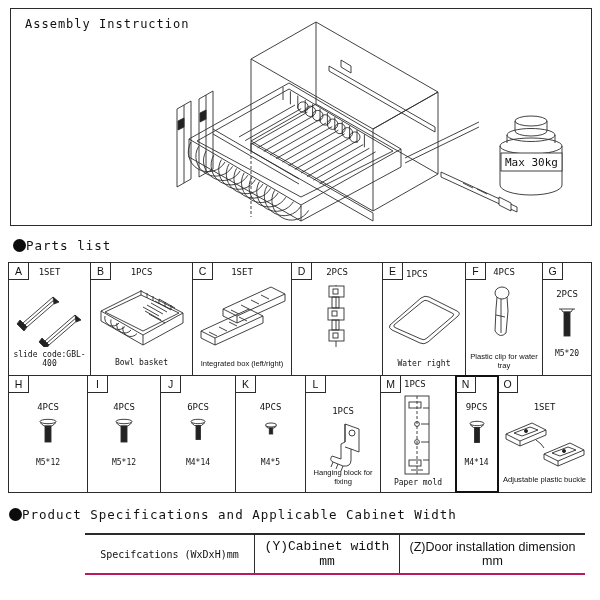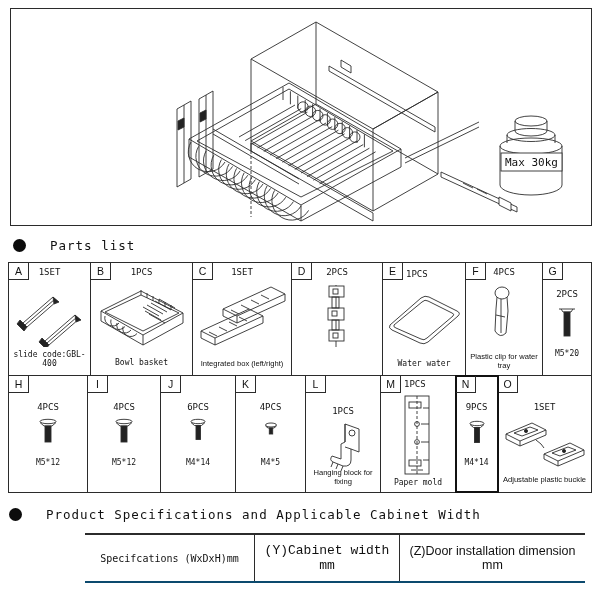--- a/index.html
+++ b/index.html
@@ -6,21 +6,21 @@
   .page{position:relative;width:600px;height:600px;background:#ffffff;
         font-family:"DejaVu Sans Mono",monospace;color:#1b1b1b;overflow:hidden;}
 
   
   .asm-box{position:absolute;left:10px;top:8px;width:580px;height:216px;
            border:1.3px solid #2b2b2b;}
   .asm-title{position:absolute;left:14px;top:8px;font-size:12px;letter-spacing:1px;color:#111;}
   .asm-svg{position:absolute;left:0;top:0;width:580px;height:214px;}
 
   
-  .sec-head{position:absolute;display:flex;align-items:center;gap:24px;}
+  .sec-head{position:absolute;display:flex;align-items:center;gap:0;}
   .bullet{width:13px;height:13px;border-radius:50%;background:#0c0c0c;flex:0 0 auto;}
   .sec-label{font-size:12.5px;letter-spacing:1px;color:#111;white-space:nowrap;}
   .head-parts{left:13px;top:238px;}
   .head-spec{left:9px;top:507px;}
 
   
   .grid{position:absolute;left:8px;top:262px;width:584px;border:1px solid #2b2b2b;box-sizing:border-box;}
   .grow{display:flex;}
   .grow1{height:112px;}
   .grow2{height:116px;border-top:1px solid #2b2b2b;}
@@ -36,21 +36,21 @@
   .icon-wrap{position:absolute;left:0;right:0;display:flex;justify-content:center;}
   .caption{position:absolute;left:2px;right:2px;text-align:center;color:#111;line-height:1.2;margin-top:37px;}
   .cap-mono{font-family:"DejaVu Sans Mono",monospace;font-size:8px;}
   .cap-sans{font-family:"Liberation Sans",sans-serif;font-size:7.6px;}
   .cell-n{outline:2px solid #111;outline-offset:-1.5px;z-index:2;}
 
   
   .spec-table{position:absolute;left:85px;top:533px;width:500px;
               border-top:2px solid #2b2b2b;border-bottom:2px solid #2b2b2b;box-sizing:border-box;}
   .spec-row{display:flex;}
-  .spec-hrow{height:48px;border-bottom:2px solid #0c4a6e;box-sizing:border-box;}
+  .spec-hrow{height:40px;border-bottom:2px solid #be185d;box-sizing:border-box;}
   .spec-vrow{height:25px;}
   .spec-cell{box-sizing:border-box;display:flex;align-items:center;justify-content:center;
              text-align:center;color:#111;}
   .sc1{width:170px;border-right:1px solid #2b2b2b;}
   .sc2{width:145px;border-right:1px solid #2b2b2b;}
   .sc3{width:185px;}
   .h1{font-family:"DejaVu Sans Mono",monospace;font-size:10px;}
   .h2{font-family:Liberation Mono, monospace;font-size:13px;}
   .h3{font-family:"Liberation Sans",sans-serif;font-size:12.5px;line-height:1.15;}
   .val{font-family:"Liberation Sans",sans-serif;font-size:17px;}
@@ -140,20 +140,21 @@
         <ellipse class="ln" cx="520" cy="137" rx="31" ry="8"></ellipse>
         <path class="ln" d="M496,126 L496,134 M544,126 L544,134"></path>
         <ellipse class="ln" cx="520" cy="126" rx="24" ry="6.5"></ellipse>
         <path class="ln" d="M504,112 L504,122 M536,112 L536,122"></path>
         <path class="ln" d="M504,122 A16,5 0 0 0 536,122"></path>
         <ellipse class="ln" cx="520" cy="112" rx="16" ry="5"></ellipse>
         <rect class="lnW" x="490" y="144" width="61" height="18"></rect>
         <text x="520.5" y="157" text-anchor="middle" font-family="DejaVu Sans Mono, monospace" font-size="11" fill="#111">Max 30kg</text>
       </g>
     </svg>
+    <div class="asm-title">Assembly Instruction</div>
   </div>
 
   <div class="sec-head head-parts">
     <span class="bullet"></span>
     <span class="sec-label">Parts list</span>
   </div>
 
   <div class="grid">
 
     <div class="grow grow1">
@@ -227,21 +228,21 @@
 
       <div class="cell" style="width:83px">
         <div class="letterbox">E</div>
         <div class="qty qty-after">1PCS</div>
         <div class="icon-wrap" style="top:30px">
           <svg width="80" height="54" viewBox="0 0 80 54">
             <path class="ln" d="M6,32 Q4,35 8,37 L36,50 Q40,52 44,49 L74,23 Q77,20 73,18 L45,4 Q41,2 37,5 Z"></path>
             <path class="ln" d="M10,32 Q9,34 12,35 L37,46 Q40,48 43,45 L69,23 Q71,21 68,20 L44,8 Q41,6 38,9 Z"></path>
           </svg>
         </div>
-        <div class="caption cap-mono" style="bottom:6px">Water water</div>
+        <div class="caption cap-mono" style="bottom:6px">Water right</div>
       </div>
 
       <div class="cell" style="width:77px">
         <div class="letterbox">F</div>
         <div class="qty qty-top">4PCS</div>
         <div class="icon-wrap" style="top:22px">
           <svg width="28" height="58" viewBox="0 0 28 58">
             <ellipse class="ln" cx="12" cy="8" rx="7" ry="6"></ellipse>
             <path class="ln" d="M7,12 L6,24 L5,46 M17,12 L18,26 L16,48"></path>
             <path class="ln" d="M11,14 L11,48"></path>

